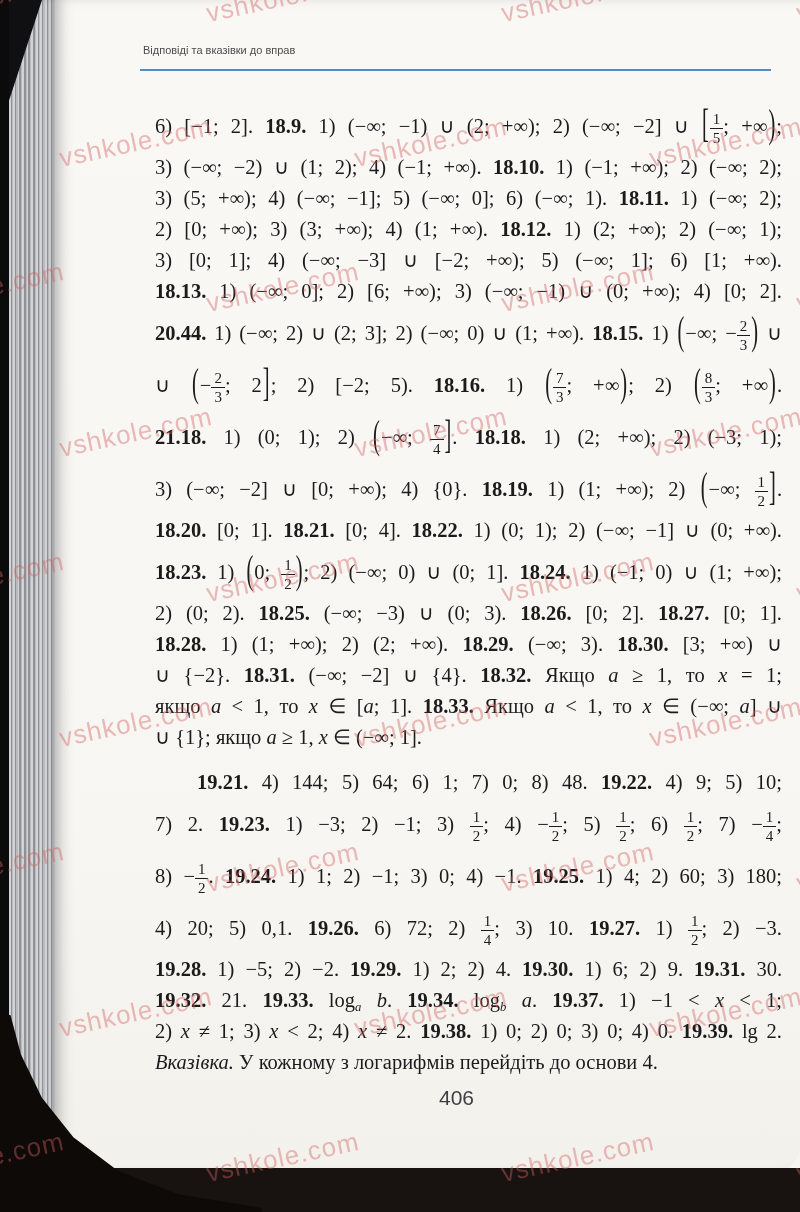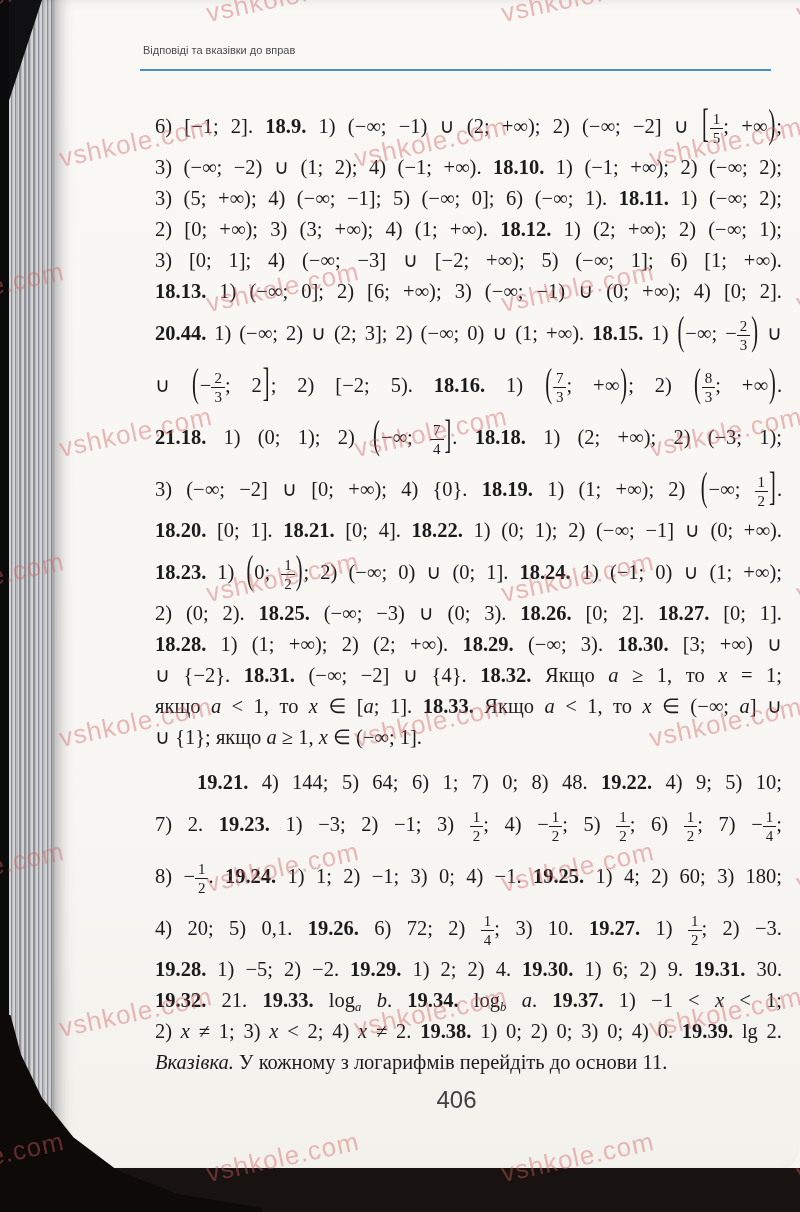--- a/index.html
+++ b/index.html
@@ -36,21 +36,21 @@
   .i{font-style:italic;}
   .sub{font-size:0.62em;font-style:italic;vertical-align:-0.35em;}
   .fr{display:inline-block;text-align:center;vertical-align:middle;
     font-size:15px;line-height:1.2;font-weight:inherit;}
   .fr .n{display:block;padding:0 3px;border-bottom:1.4px solid currentColor;}
   .fr .d{display:block;padding:0 3px;}
   .bb{display:inline-block;transform:scaleY(1.95);transform-origin:50% 55%;
     font-weight:400;padding:0 1px;}
   
   .pagenum{position:absolute;left:88px;top:1086px;width:627px;text-align:center;
-    font-family:"Liberation Sans",sans-serif;font-size:24px;color:#3f3f41;}
+    font-family:"Liberation Sans",sans-serif;font-size:21px;color:#3f3f41;}
   
   .wm-layer{position:absolute;left:0;top:0;width:800px;height:1212px;pointer-events:none;z-index:20;}
   .wm{position:absolute;font-family:"Liberation Sans",sans-serif;font-size:26px;
     letter-spacing:1px;transform:rotate(-12deg);white-space:nowrap;}
 </style>
 </head>
 <body>
 
 <div class="stage">
   <div class="edge-stripes"></div>
@@ -80,21 +80,21 @@
           <div class="line end"><span class="">∪ {1}; якщо </span><span class=" i">a</span><span class=""> ≥ 1, </span><span class=" i">x</span><span class=""> ∈ (−∞; 1].</span></div>
         </div>
         <div class="para">
           <div class="line ind"><span class="b">19.21.</span><span class=""> 4) 144; 5) 64; 6) 1; 7) 0; 8) 48. </span><span class="b">19.22.</span><span class=""> 4) 9; 5) 10;</span></div>
           <div class="line tall"><span class="">7) 2. </span><span class="b">19.23.</span><span class=""> 1) −3; 2) −1; 3) </span><span class="fr"><span class="n">1</span><span class="d">2</span></span><span class="">; 4) −</span><span class="fr"><span class="n">1</span><span class="d">2</span></span><span class="">; 5) </span><span class="fr"><span class="n">1</span><span class="d">2</span></span><span class="">; 6) </span><span class="fr"><span class="n">1</span><span class="d">2</span></span><span class="">; 7) −</span><span class="fr"><span class="n">1</span><span class="d">4</span></span><span class="">;</span></div>
           <div class="line tall"><span class="">8) −</span><span class="fr"><span class="n">1</span><span class="d">2</span></span><span class="">. </span><span class="b">19.24.</span><span class=""> 1) 1; 2) −1; 3) 0; 4) −1. </span><span class="b">19.25.</span><span class=""> 1) 4; 2) 60; 3) 180;</span></div>
           <div class="line tall"><span class="">4) 20; 5) 0,1. </span><span class="b">19.26.</span><span class=""> 6) 72; 2) </span><span class="fr"><span class="n">1</span><span class="d">4</span></span><span class="">; 3) 10. </span><span class="b">19.27.</span><span class=""> 1) </span><span class="fr"><span class="n">1</span><span class="d">2</span></span><span class="">; 2) −3.</span></div>
           <div class="line"><span class="b">19.28.</span><span class=""> 1) −5; 2) −2. </span><span class="b">19.29.</span><span class=""> 1) 2; 2) 4. </span><span class="b">19.30.</span><span class=""> 1) 6; 2) 9. </span><span class="b">19.31.</span><span class=""> 30.</span></div>
           <div class="line"><span class="b">19.32.</span><span class=""> 21. </span><span class="b">19.33.</span><span class=""> log</span><span class=" sub">a</span><span class=""> </span><span class=" i">b</span><span class="">. </span><span class="b">19.34.</span><span class=""> log</span><span class=" sub">b</span><span class=""> </span><span class=" i">a</span><span class="">. </span><span class="b">19.37.</span><span class=""> 1) −1 &lt; </span><span class=" i">x</span><span class=""> &lt; 1;</span></div>
           <div class="line"><span class="">2) </span><span class=" i">x</span><span class=""> ≠ 1; 3) </span><span class=" i">x</span><span class=""> &lt; 2; 4) </span><span class=" i">x</span><span class=""> ≠ 2. </span><span class="b">19.38.</span><span class=""> 1) 0; 2) 0; 3) 0; 4) 0. </span><span class="b">19.39.</span><span class=""> lg 2.</span></div>
-          <div class="line end"><span class=" i">Вказівка.</span><span class=""> У кожному з логарифмів перейдіть до основи 11.</span></div>
+          <div class="line end"><span class=" i">Вказівка.</span><span class=""> У кожному з логарифмів перейдіть до основи 4.</span></div>
         </div>
       </div>
     <div class="pagenum">406</div>
   </div>
 
   <div class="bottom-shadow"></div>
   <div class="spine-black"></div>
   <div class="corner-bl"></div>
   <div class="wm-layer" id="wm-layer">
       <span class="wm" style="left: -90px; top: -18px; color: rgba(213, 95, 95, 0.42); transform: rotate(-12deg);">vshkole.com</span>

